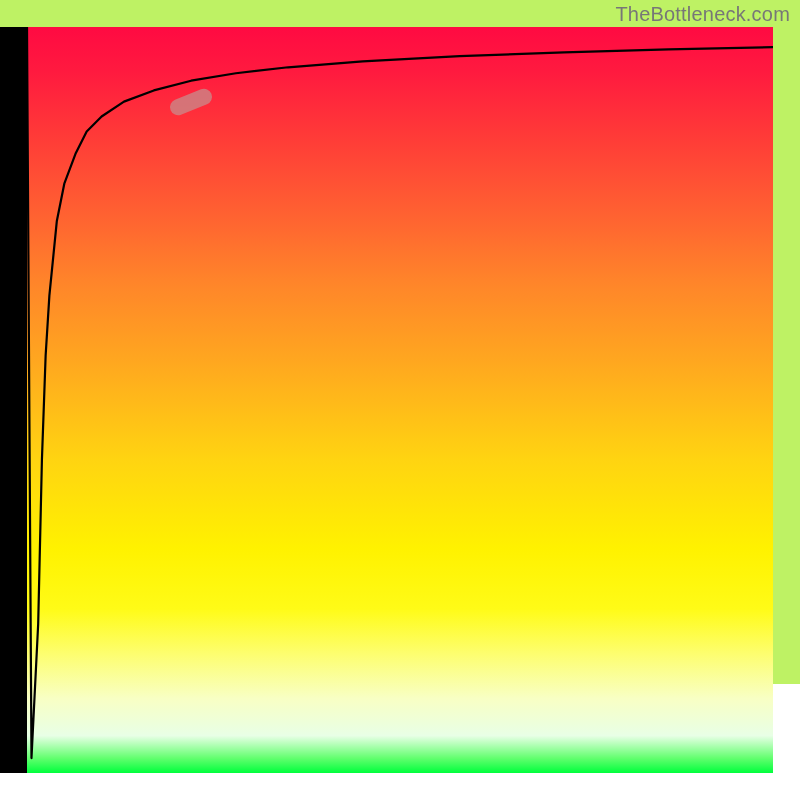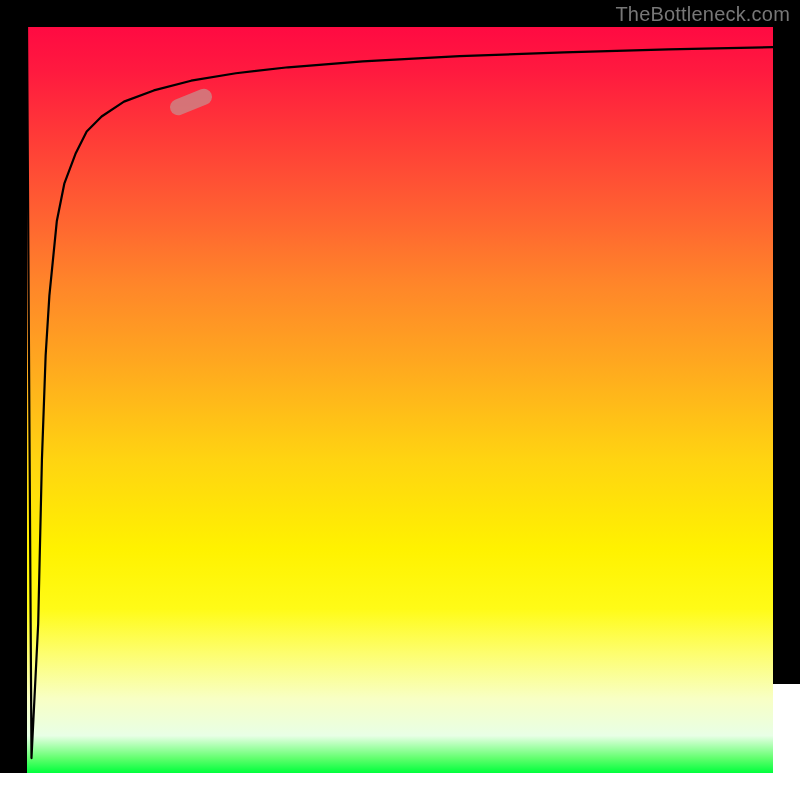--- a/index.html
+++ b/index.html
@@ -8,21 +8,21 @@
     width: 800px;
     height: 800px;
     background: #ffffff;
     overflow: hidden;
     font-family: Arial, Helvetica, sans-serif;
   }
   .frame {
     position: relative;
     width: 800px;
     height: 684px;
-    background: #000000;
+    background: #bef264;
   }
   .plot-area {
     position: absolute;
     left: 27px;
     top: 27px;
     width: 746px;
     height: 746px;
     overflow: hidden;
   }
   .gradient-bg {

